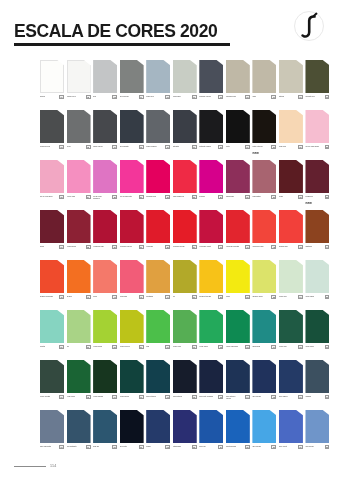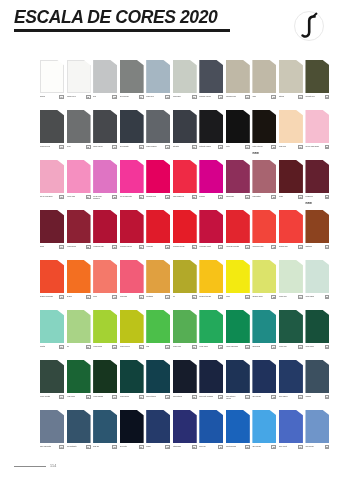--- a/index.html
+++ b/index.html
@@ -13,24 +13,23 @@
   .page{
     position:relative;
     width:339px;height:480px;
     box-sizing:border-box;
     padding:0;
   }
 
   
   .header{
     position:relative;
-    padding:8px 14px 0 14px;
+    padding:22px 14px 0 14px;
     height:46px;
     box-sizing:border-box;
-    font-style:italic;
   }
   .title{
     font-size:17.5px;
     font-weight:bold;
     letter-spacing:-0.4px;
     color:#1a1a1a;
     line-height:1.05;
     margin:0;
     white-space:nowrap;
   }

